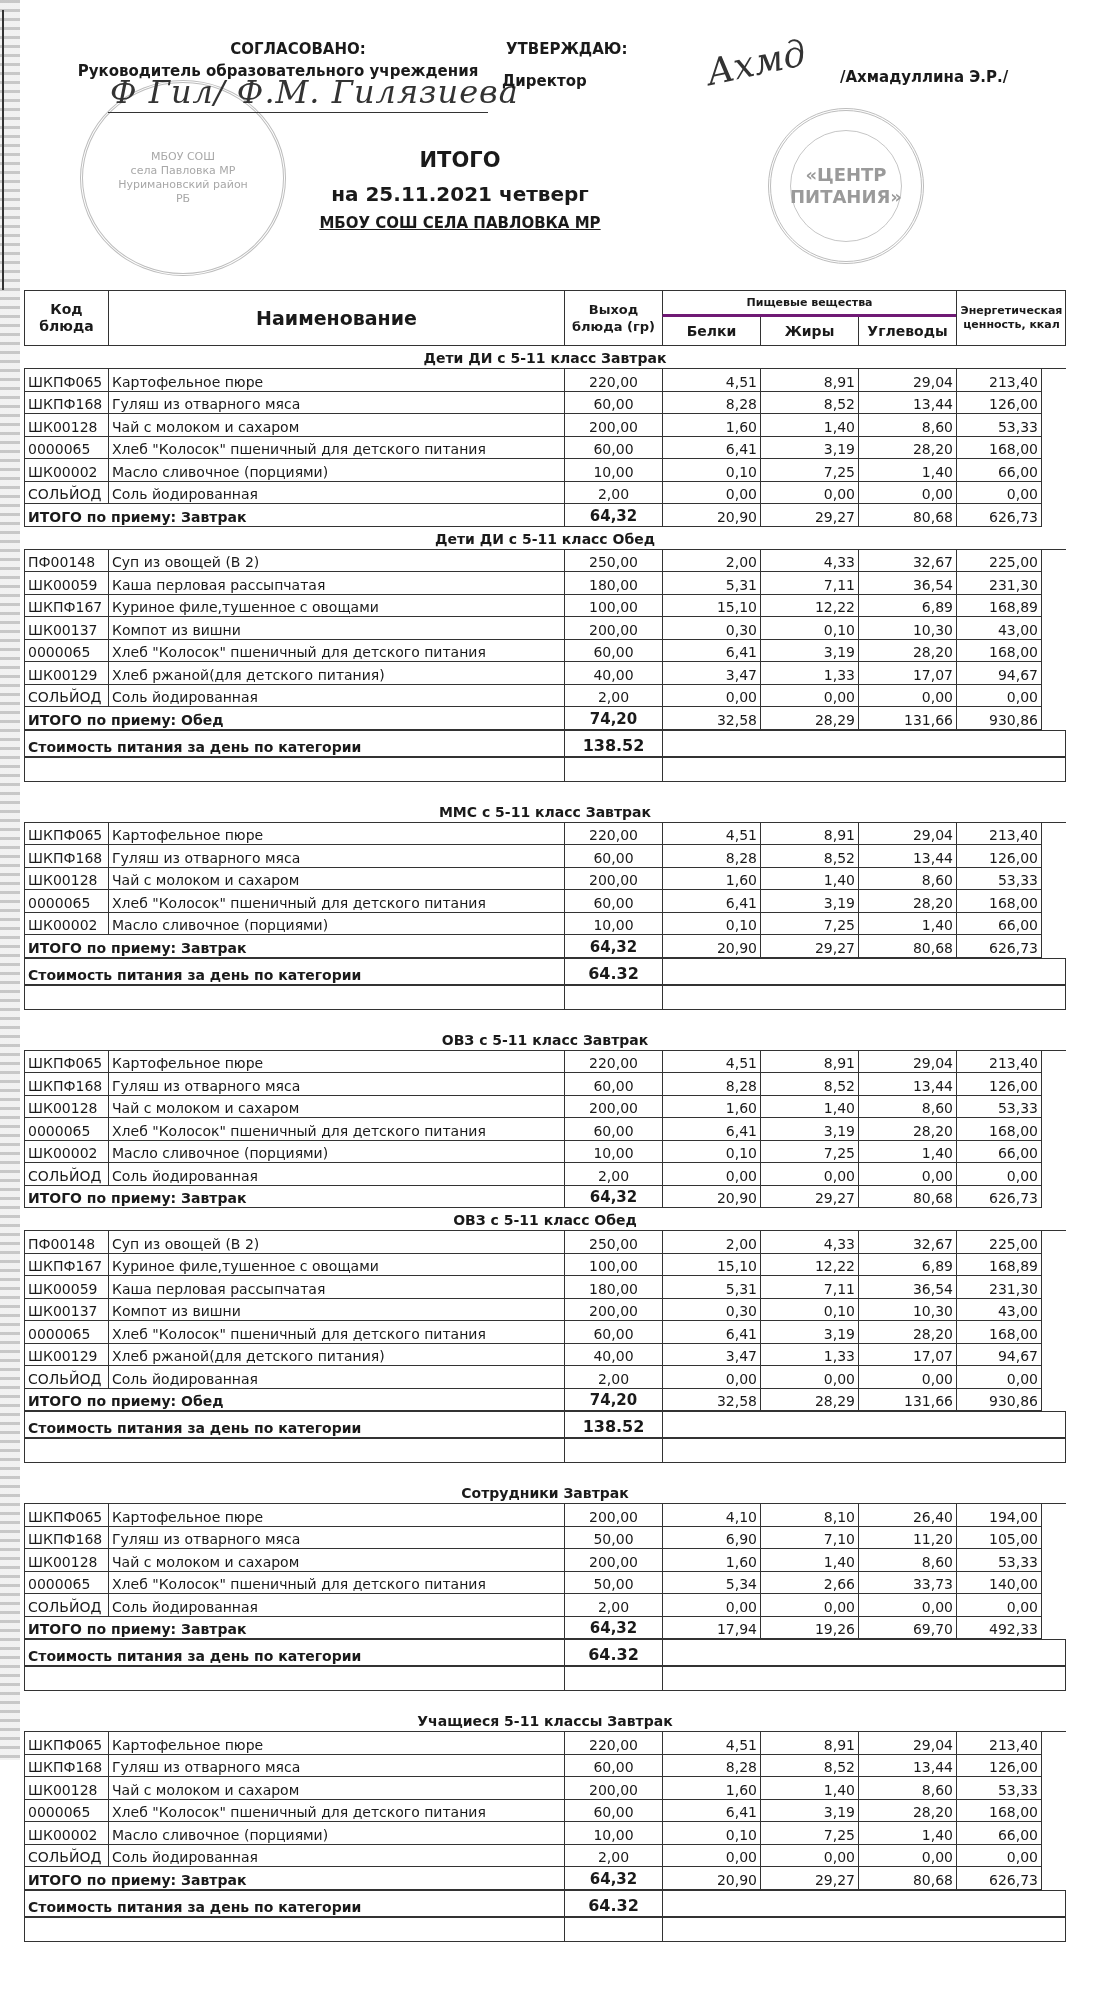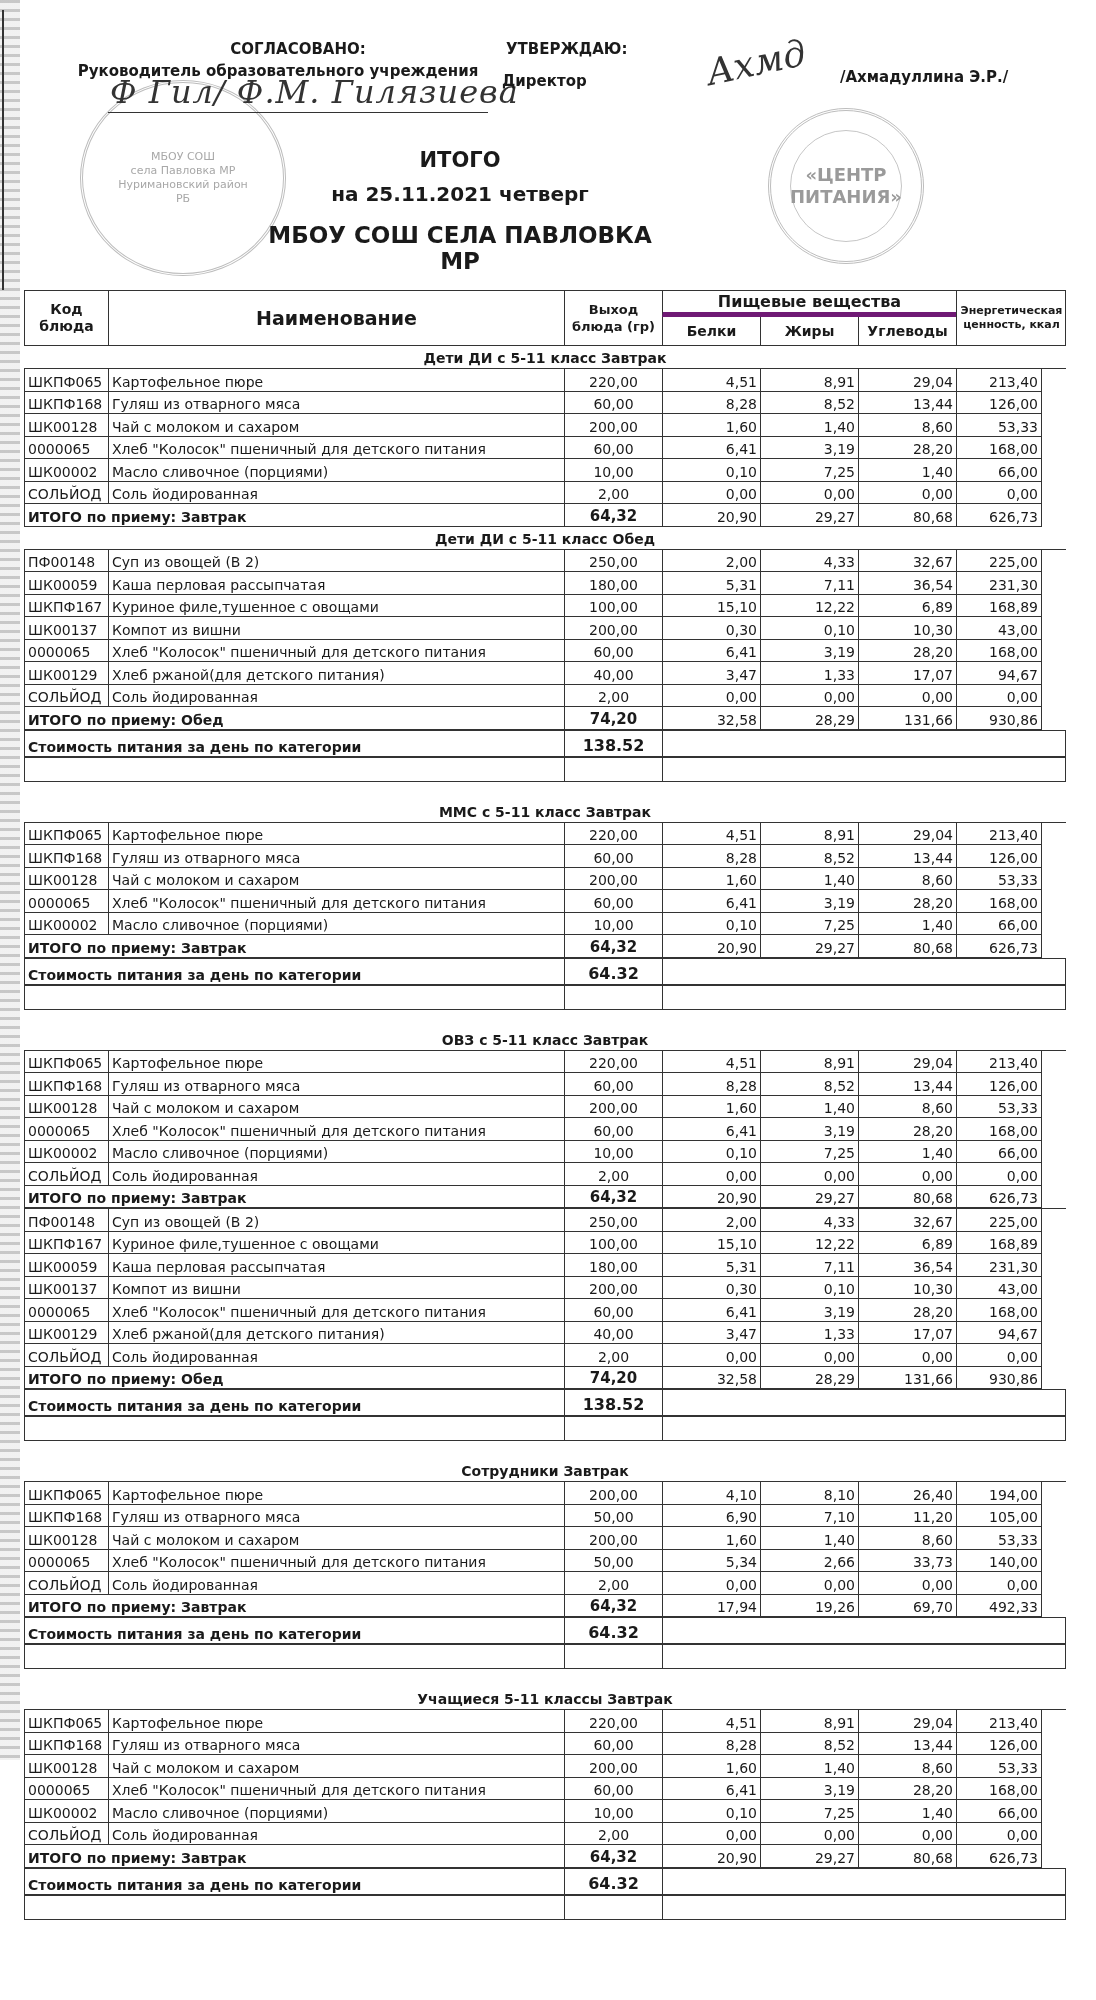--- a/index.html
+++ b/index.html
@@ -31,21 +31,21 @@
     position:absolute; border-radius: 50%; border: 3px double #bdbdbd;
     display:flex; align-items:center; justify-content:center; text-align:center; color:#a8a8a8;
   }
   .stamp-left { left: 80px; top: 80px; width: 200px; height: 190px; font-size: 11px; line-height: 14px; }
   .stamp-right { left: 768px; top: 108px; width: 150px; height: 150px; font-weight: bold; font-size: 18px; line-height: 22px; color:#9a9a9a; }
   .stamp-right .inner { border: 1px solid #c6c6c6; border-radius: 50%; width: 110px; height: 110px; display:flex; align-items:center; justify-content:center; flex-direction: column; }
 
   .title-block { position:absolute; left: 260px; top: 148px; width: 400px; text-align:center; font-weight: bold; }
   .title-block .m1 { font-size: 21px; }
   .title-block .m2 { font-size: 20px; margin-top: 10px; }
-  .title-block .m3 { font-size: 23px; margin-top: 16px; }
+  .title-block .m3 { font-size: 15px; margin-top: 8px; text-decoration: underline; }
 
   
   .menu { position:absolute; left: 24px; top: 290px; width: 1042px; font-size: 14px; }
   .row { display:flex; height: 22.5px; align-items: stretch; }
   .row .c { border-left: 1px solid #333; border-bottom: 1px solid #333; display:flex; align-items:flex-end; padding: 0 3px 1px 3px; box-sizing: border-box; white-space: nowrap; overflow: hidden; }
   .row .c:last-child { border-right: 1px solid #333; }
   .w-code { width: 84px; }
   .w-name { width: 456px; }
   .w-yld  { width: 98px; justify-content:center; }
   .w-num  { width: 98px; justify-content:flex-end; }
@@ -54,21 +54,21 @@
   .w-rest { width: 404px; }
   .total .w-yld { font-weight: bold; font-size: 15px; }
   .cost { height: 26px; border-top: 1px solid #333; }
   .cost .w-yld { font-weight: bold; font-size: 16px; }
   .blank { height: 24px; border-top: 1px solid #333; }
   .head-table { position: relative; display: grid; grid-template-columns: 84px 456px 98px 98px 98px 98px 110px; grid-template-rows: 26px 28px; border: 1px solid #333; border-width: 1px 1px 1px 0; font-weight: bold; }
   .head-table > div { border-left: 1px solid #333; display:flex; align-items:center; justify-content:center; text-align:center; box-sizing: border-box; }
   .h-code { grid-row: 1 / 3; font-size: 14px; line-height: 17px; }
   .h-name { grid-row: 1 / 3; font-size: 19px; }
   .h-yld  { grid-row: 1 / 3; font-size: 13px; line-height: 17px; }
-  .h-grp  { grid-column: 4 / 7; font-size: 16px; border-bottom: 5px solid #701a75; }
+  .h-grp  { grid-column: 4 / 7; font-size: 11px; border-bottom: 3px solid #701a75; }
   .h-sub  { font-size: 14px; }
   .h-en   { grid-column: 7; grid-row: 1 / 3; font-size: 11px; line-height: 14px; }
   .section-title { height: 22px; text-align:center; font-weight:bold; font-size: 14px; line-height: 24px; }
   .section { border-top: 1px solid #333; }
   .gap { height: 18px; }
 </style>
 </head>
 <body>
 
 <div class="edge-noise"></div>
@@ -403,20 +403,21 @@
             <div class="c w-label">ИТОГО по приему: Завтрак</div>
             <div class="c w-yld">64,32</div>
             <div class="c w-num">20,90</div>
             <div class="c w-num">29,27</div>
             <div class="c w-num">80,68</div>
             <div class="c w-en">626,73</div>
           </div>
         </div>
       </div>
       <div>
+        <div class="section-title">ОВЗ с 5-11 класс Обед</div>
         <div class="section">
           <div class="row">
             <div class="c w-code">ПФ00148</div>
             <div class="c w-name">Суп из овощей (В 2)</div>
             <div class="c w-yld">250,00</div>
             <div class="c w-num">2,00</div>
             <div class="c w-num">4,33</div>
             <div class="c w-num">32,67</div>
             <div class="c w-en">225,00</div>
           </div>

